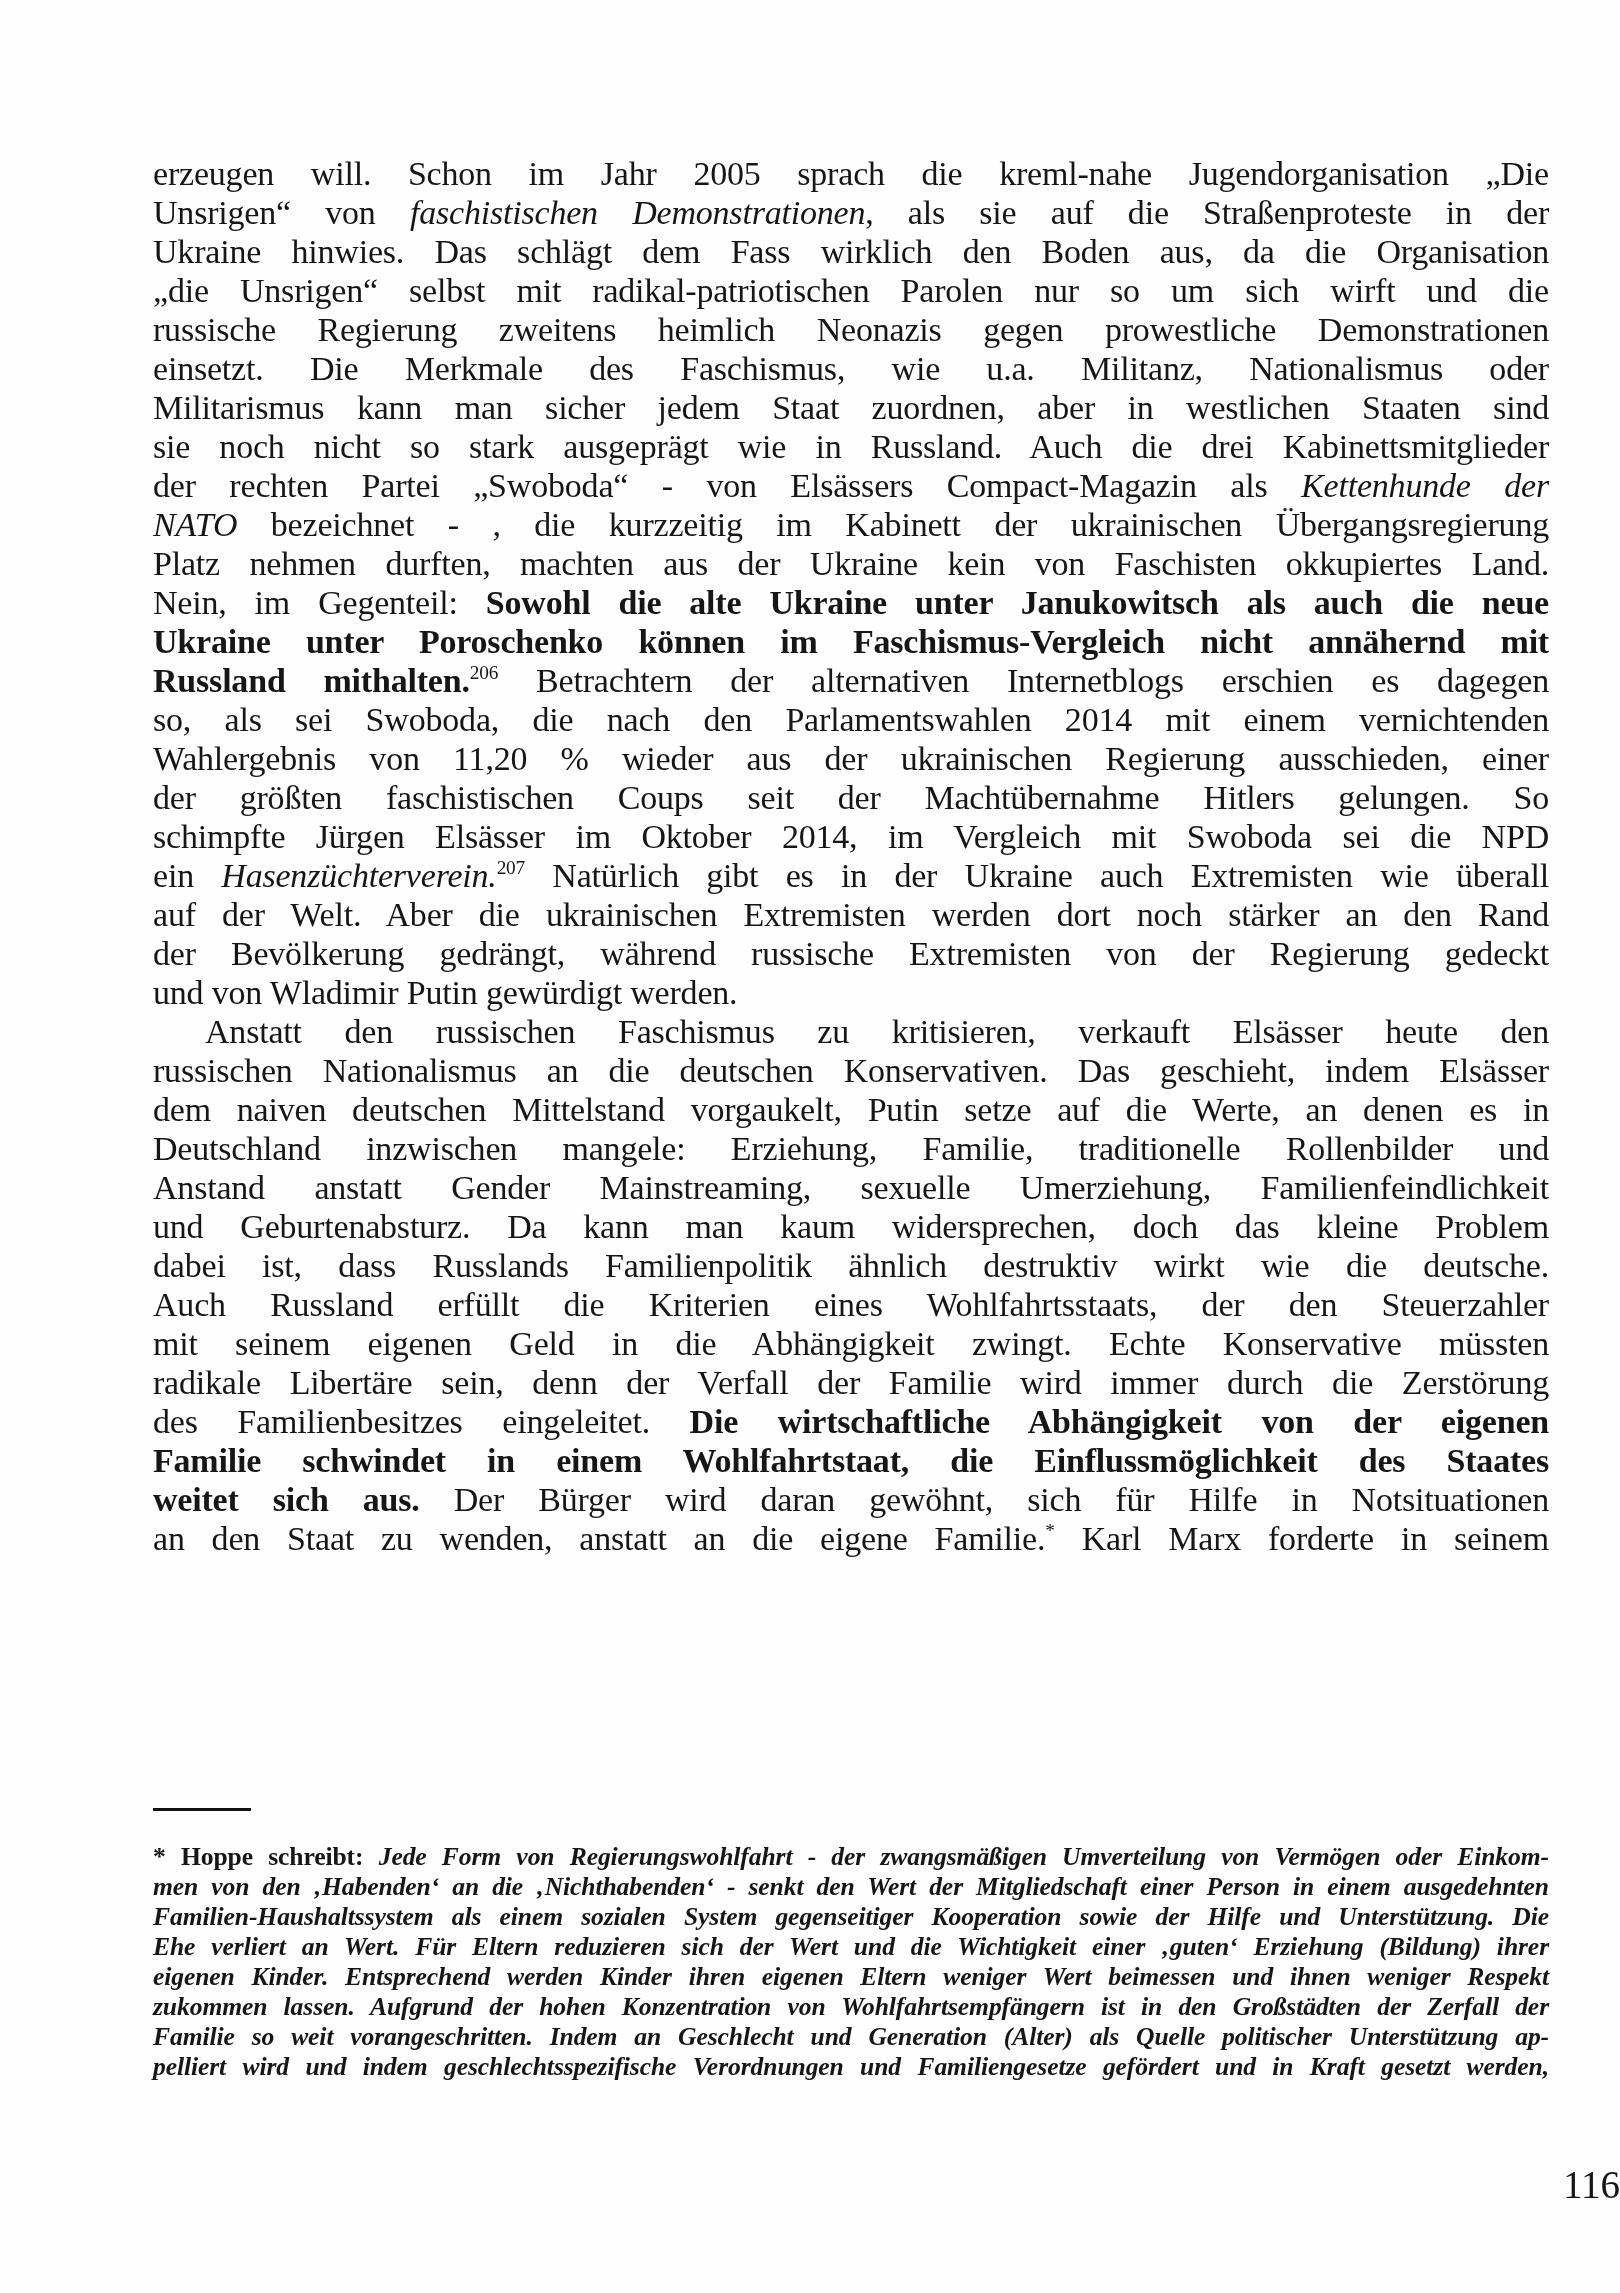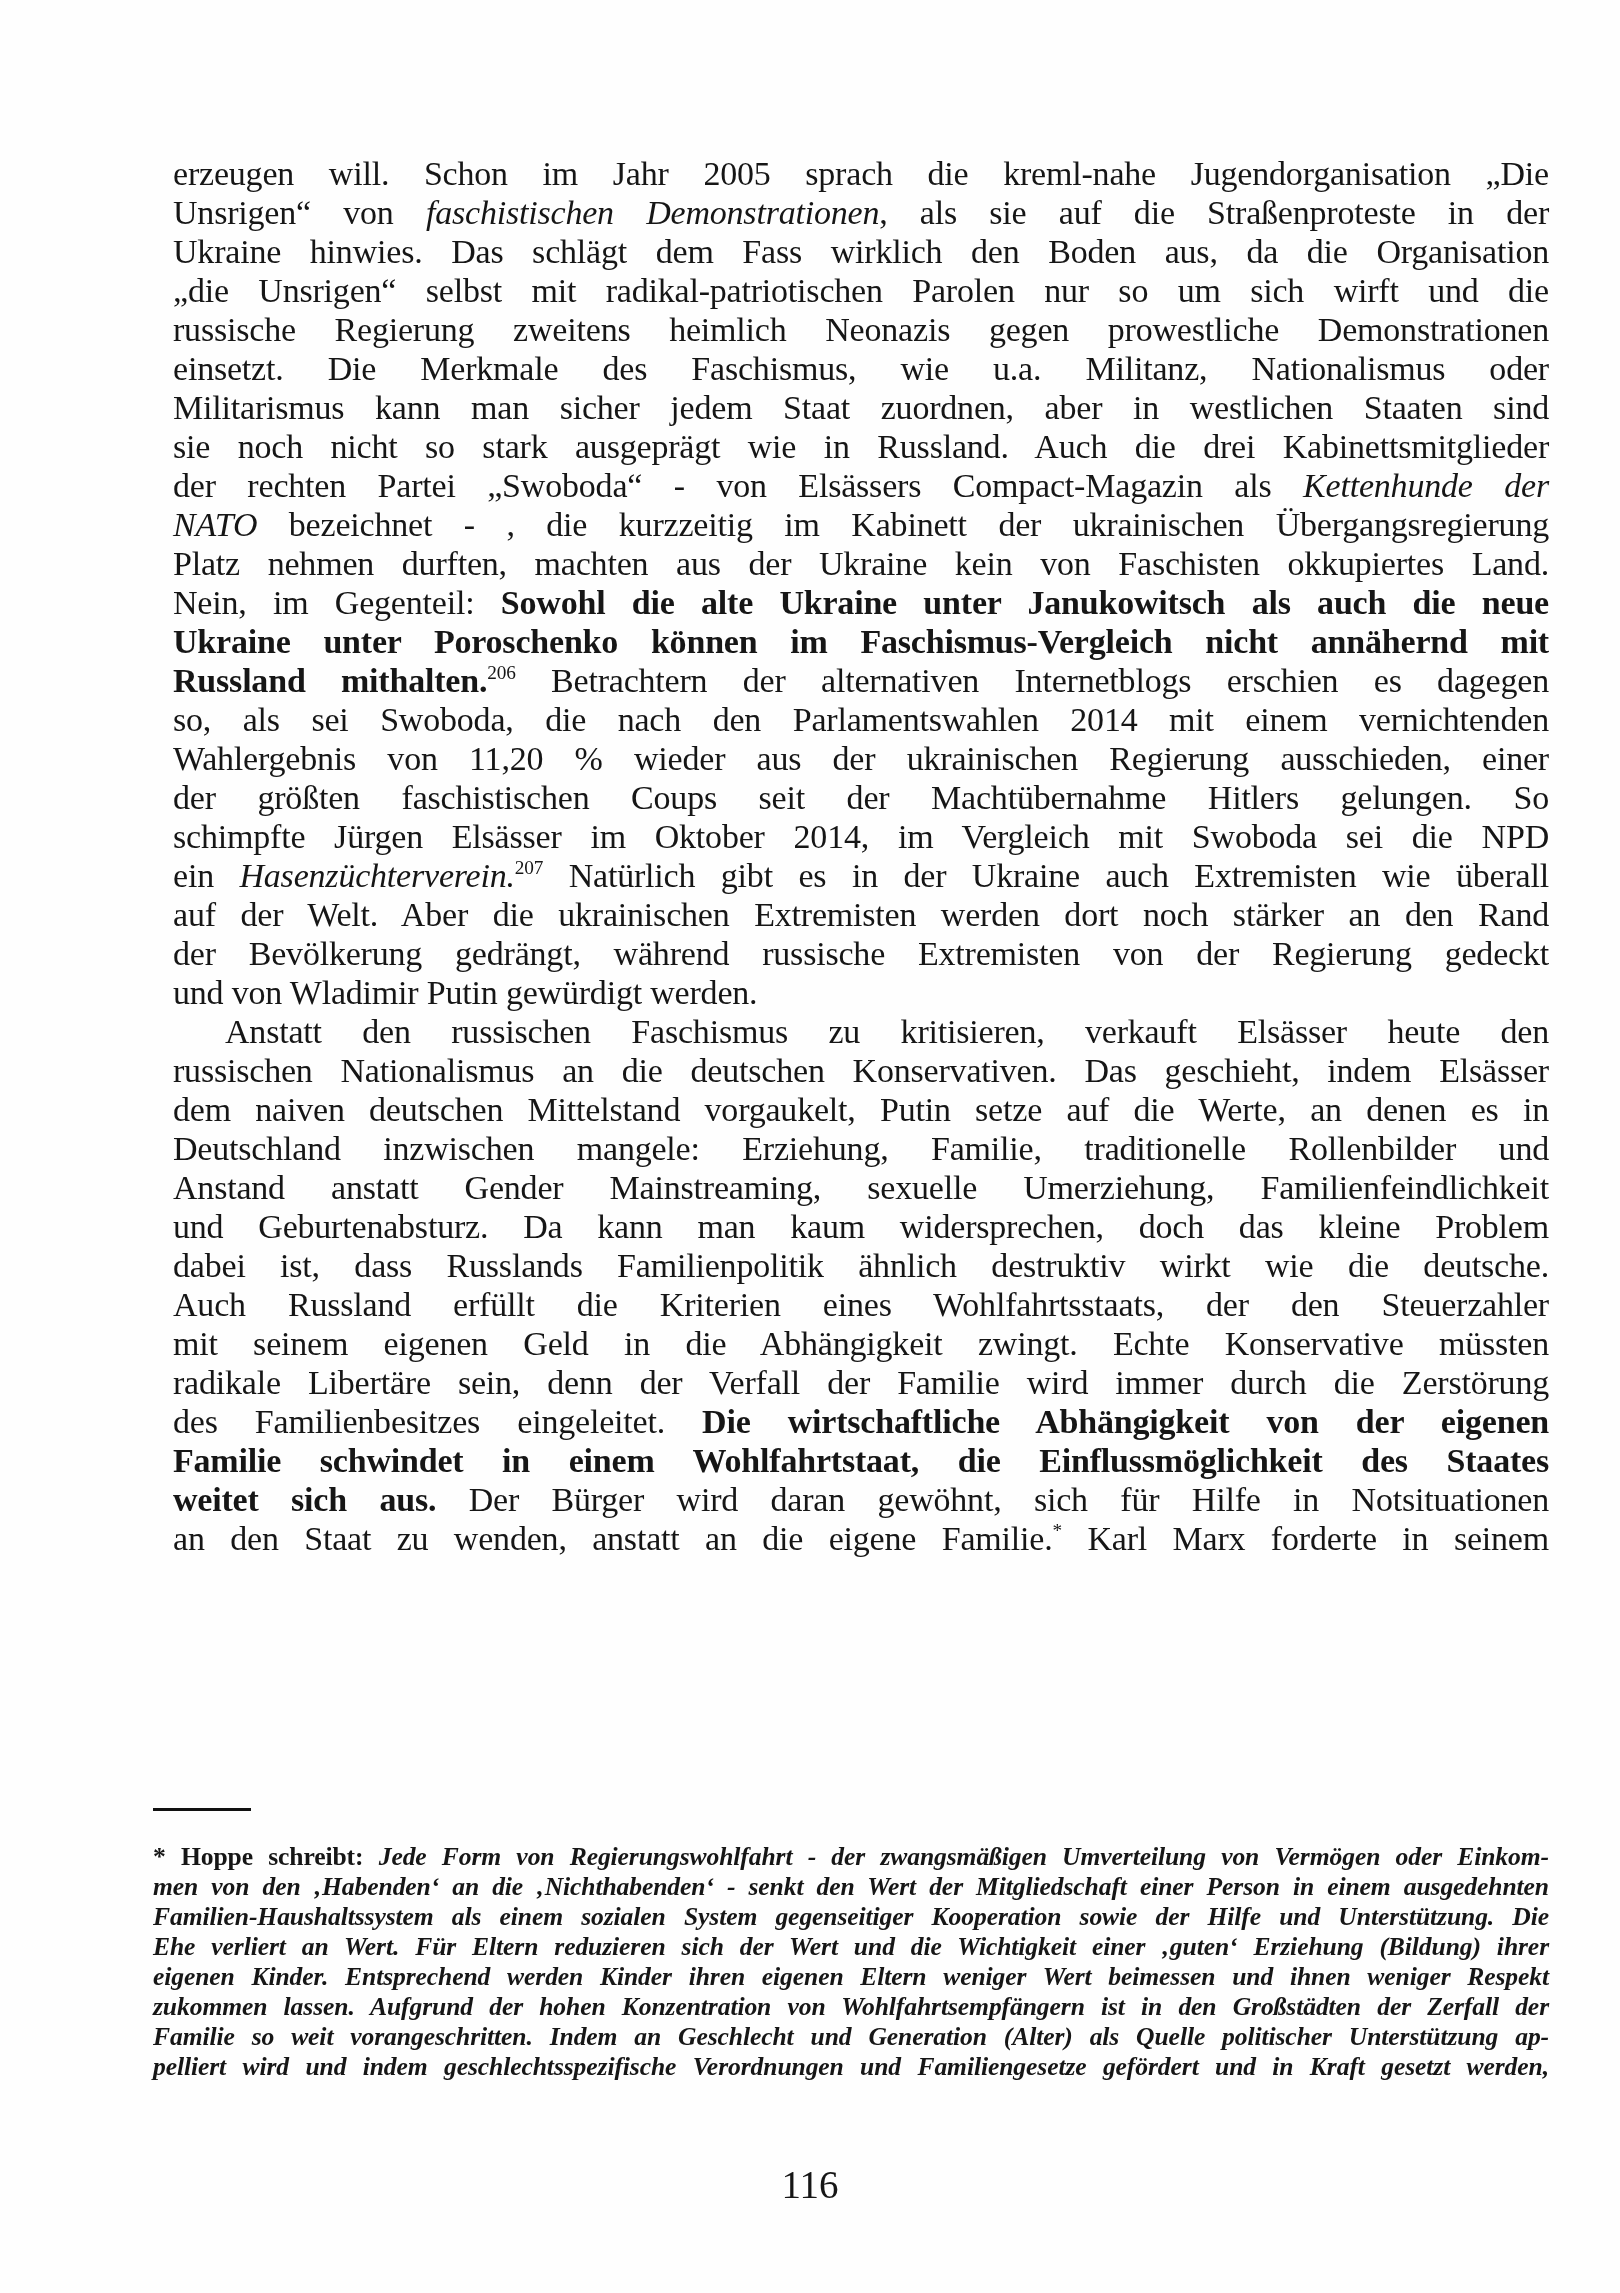--- a/index.html
+++ b/index.html
@@ -8,41 +8,41 @@
     position: absolute; left: 0; top: 0; width: 1620px; height: 2293px;
     background: #fefefe; color: #161616;
     font-family: "Liberation Serif", "DejaVu Serif", serif;
   }
   .body-text {
     position: absolute; left: 153px; top: 154px; width: 1396px;
   }
   .line {
     height: 39px; line-height: 39px; font-size: 34px;
     white-space: nowrap; text-align: justify; text-align-last: justify;
-    letter-spacing: -0.2px; overflow: visible; margin-left: 20px;
+    letter-spacing: -0.2px; overflow: visible;
   }
   .line.last { text-align-last: left; }
   .line.indent { text-indent: 52px; }
   .b { font-weight: bold; }
   .i { font-style: italic; }
   sup { font-size: 19.3px; line-height: 0; vertical-align: 13.5px; }
   .footnote-rule {
     position: absolute; left: 153px; top: 1808px; width: 98px; height: 2.9px; background: #111;
   }
   .footnotes {
     position: absolute; left: 153px; top: 1842px; width: 1396px;
   }
   .fline {
     height: 30px; line-height: 30px; font-size: 25.6px;
     white-space: nowrap; text-align: justify; text-align-last: justify;
     font-style: italic; letter-spacing: -0.1px; font-weight: bold;
   }
   .up { font-style: normal; }
   .page-number {
-    position: absolute; left: 0; width: 1620px; top: 2161px; text-align: center;
+    position: absolute; left: 0; width: 1620px; top: 2161px; text-align: right;
     font-size: 39px; line-height: 48px;
   }
 </style>
 </head>
 <body>
 
 <div class="page">
   <div class="body-text" id="body-text">
       <div class="line"><span>erzeugen will. Schon im Jahr 2005 sprach die kreml-nahe Jugendorganisation „Die</span></div>
       <div class="line"><span>Unsrigen“ von </span><span class="i">faschistischen Demonstrationen</span><span>, als sie auf die Straßenproteste in der</span></div>

